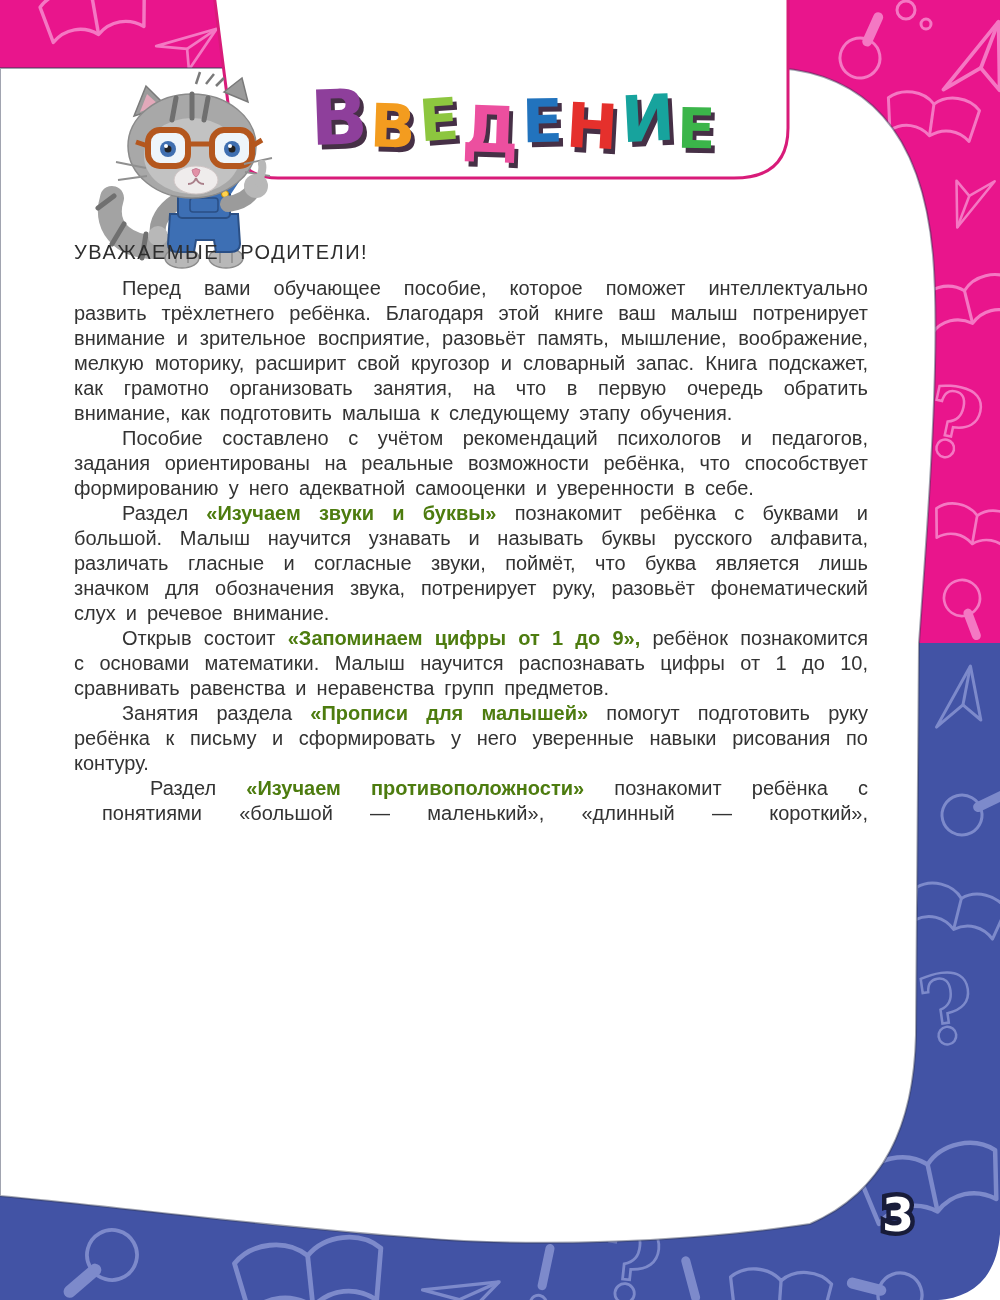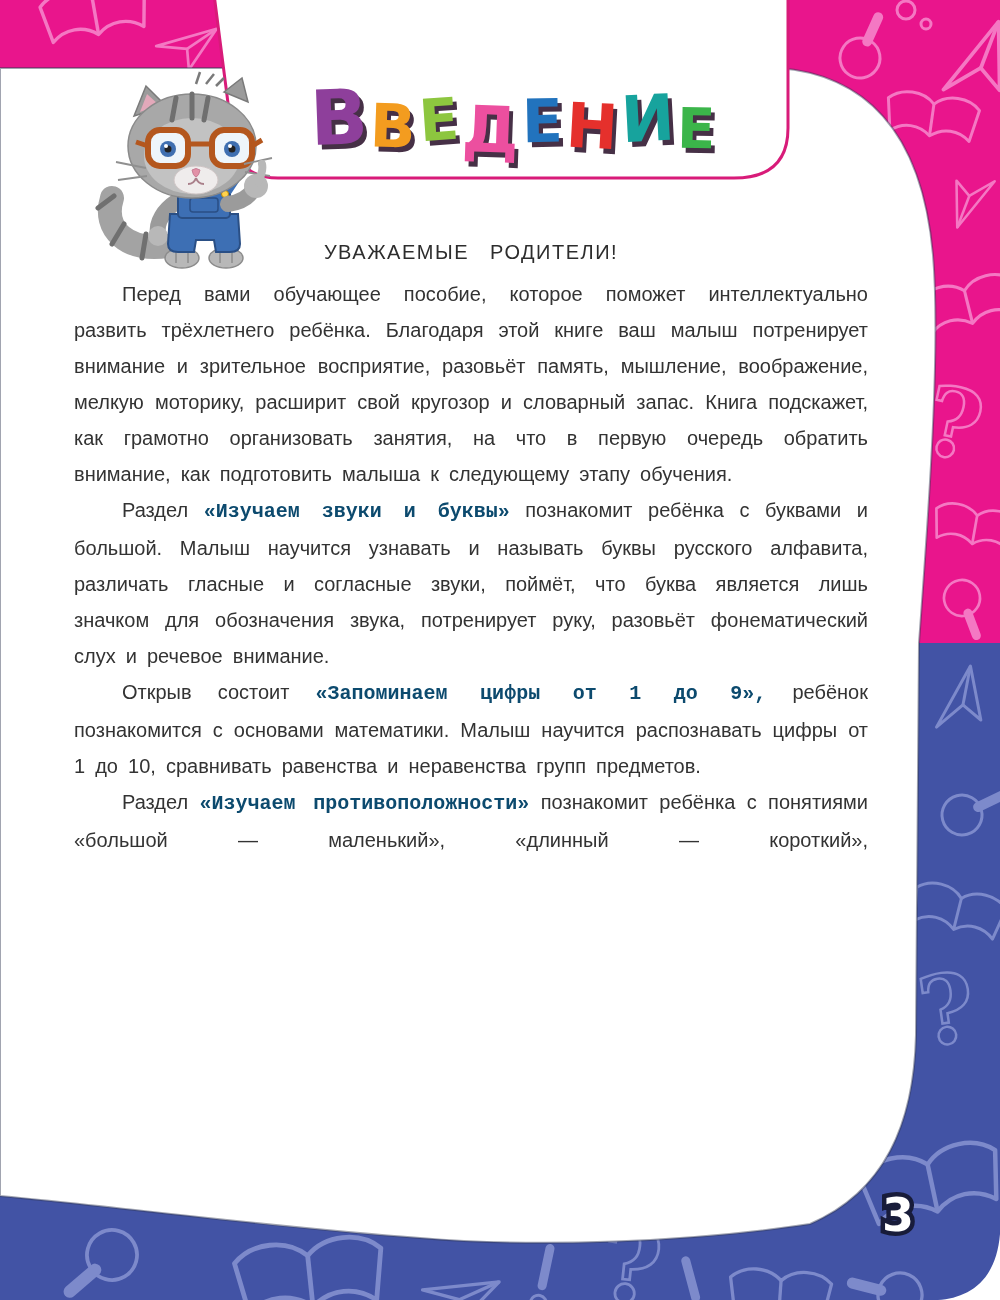--- a/index.html
+++ b/index.html
@@ -13,28 +13,28 @@
           text-shadow:4px 5px 0 var(--title-shadow,#463046);}
   .letter.l1{font-size:76px;transform:translateY(-4px) rotate(-2deg);}
   .letter.l2{font-size:60px;transform:translateY(4px) rotate(2deg);}
   .letter.l3{font-size:58px;transform:translateY(-2px) rotate(-4deg);}
   .letter.l4{font-size:64px;transform:translateY(8px) rotate(2deg);}
   .letter.l5{font-size:60px;transform:translateY(-1px) rotate(-1deg);}
   .letter.l6{font-size:62px;transform:translateY(5px) rotate(3deg);}
   .letter.l7{font-size:64px;transform:translateY(-3px) rotate(-3deg);}
   .letter.l8{font-size:56px;transform:translateY(7px) rotate(1deg);}
   .heading{position:absolute;left:74px;top:241px;width:794px;z-index:3;
-           text-align:center;font-size:20px;letter-spacing:1.5px;word-spacing:14px;
+           font-size:20px;letter-spacing:1.5px;word-spacing:14px;
            color:#2d2d2d;}
   .textcol{position:absolute;left:74px;top:276px;width:794px;z-index:3;
-           font-size:20px;line-height:36px;color:var(--text,#333);
+           font-size:20px;line-height:25px;color:var(--text,#333);
            text-align:justify;word-spacing:4.5px;}
   .textcol p{margin:0;text-indent:48px;}
-  .textcol p.cut{text-align-last:justify;}
-  .textcol b{font-weight:bold;color:#0c4a6e;font-family:Liberation Mono, monospace;}
+  .textcol p.cut{text-align-last:justify;margin-left:28px;}
+  .textcol b{font-weight:bold;color:#4d7c0f;}
   .pagenum{position:absolute;left:866px;top:1188px;width:64px;height:54px;z-index:4;
            text-align:center;font-family:"DejaVu Sans",sans-serif;font-weight:bold;
            font-size:46px;line-height:54px;}
   .pagenum .stroke{position:absolute;left:0;top:0;width:100%;
            -webkit-text-stroke:9px var(--page-number-outline,#181c3a);
            color:var(--page-number-outline,#181c3a);}
   .pagenum .fill{position:absolute;left:0;top:0;width:100%;color:#ffffff;}
 </style>
 </head>
 <body>
@@ -164,22 +164,24 @@
       <span class="letter l5" style="color: rgb(34, 115, 189);">Е</span>
       <span class="letter l6" style="color: rgb(229, 48, 44);">Н</span>
       <span class="letter l7" style="color: rgb(23, 163, 157);">И</span>
       <span class="letter l8" style="color: rgb(59, 181, 74);">Е</span>
     </div>
 
   <div class="heading">УВАЖАЕМЫЕ РОДИТЕЛИ!</div>
 
   <div class="textcol" id="textcol">
       <p><span>Перед вами обучающее пособие, которое поможет интеллектуально развить трёхлетнего ребёнка. Благодаря этой книге ваш малыш потренирует внимание и зрительное восприятие, разовьёт память, мышление, воображение, мелкую моторику, расширит свой кругозор и словарный запас. Книга подскажет, как грамотно организовать занятия, на что в первую очередь обратить внимание, как подготовить малыша к следующему этапу обучения.</span></p>
+      <p><span>Пособие составлено с учётом рекомендаций психологов и педагогов, задания ориентированы на реальные возможности ребёнка, что способствует формированию у него адекватной самооценки и уверенности в себе.</span></p>
       <p><span>Раздел </span><b>«Изучаем звуки и буквы»</b><span> познакомит ребёнка с буквами и большой. Малыш научится узнавать и называть буквы русского алфавита, различать гласные и согласные звуки, поймёт, что буква является лишь значком для обозначения звука, потренирует руку, разовьёт фонематический слух и речевое внимание.</span></p>
       <p><span>Открыв состоит </span><b>«Запоминаем цифры от 1 до 9»,</b><span> ребёнок познакомится с основами математики. Малыш научится распознавать цифры от 1 до 10, сравнивать равенства и неравенства групп предметов.</span></p>
+      <p><span>Занятия раздела </span><b>«Прописи для малышей»</b><span> помогут подготовить руку ребёнка к письму и сформировать у него уверенные навыки рисования по контуру.</span></p>
       <p class="cut"><span>Раздел </span><b>«Изучаем противоположности»</b><span> познакомит ребёнка с понятиями «большой — маленький», «длинный — короткий»,</span></p>
     </div>
 
   <div class="pagenum">
     <span class="stroke">3</span>
     <span class="fill">3</span>
   </div>
 
 </div>
 

